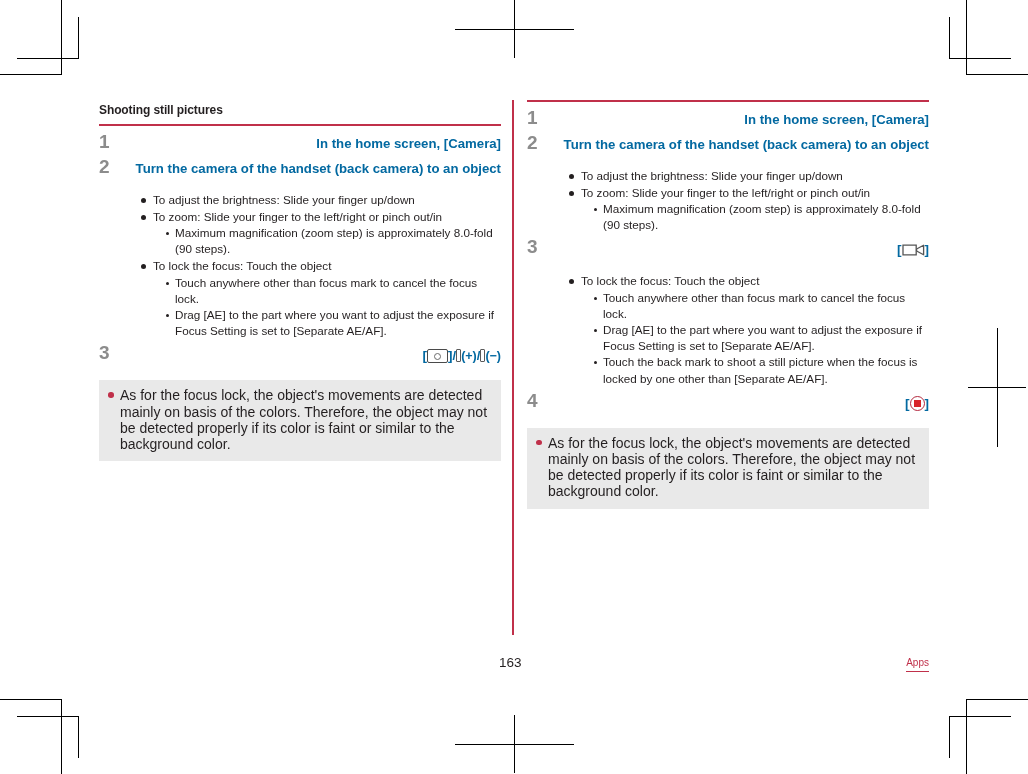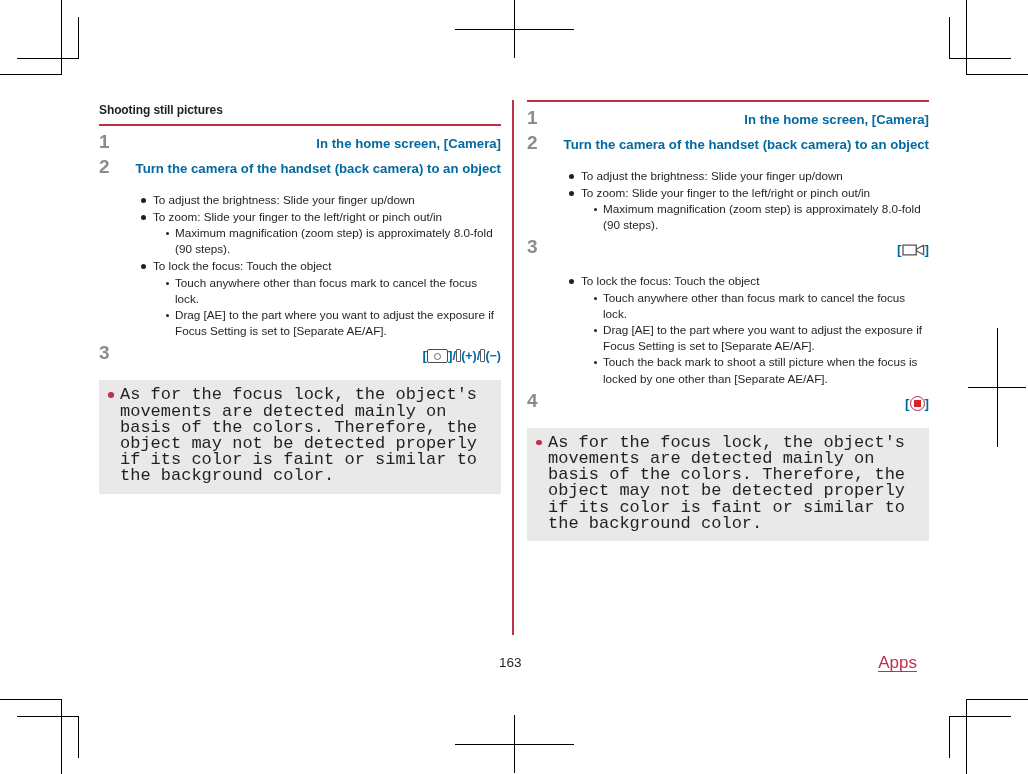--- a/index.html
+++ b/index.html
@@ -150,24 +150,23 @@
     padding: 7px 9px 9px 9px;
     margin-top: 14px;
   }
   .note-box ul {
     list-style: none;
     margin: 0; padding: 0;
   }
   .note-box li {
     position: relative;
     padding-left: 12px;
-    font-size: 17px;
+    font-size: 14px;
     line-height: 16.2px;
     color: #231f20;
-    font-family: Liberation Mono, monospace;
   }
   .note-box li::before {
     content: "";
     position: absolute;
     left: 0; top: 5px;
     width: 5.5px; height: 5.5px;
     border-radius: 50%;
     background: #c0304a;
   }
 
@@ -248,23 +247,23 @@
   }
   .page-num {
     position: absolute;
     left: 400px;
     top: 0;
     font-size: 13.5px;
     color: #231f20;
   }
   .section-tag {
     position: absolute;
-    right: 12px;
+    right: 0;
     top: 0;
-    font-size: 17px;
+    font-size: 10px;
     color: #c0304a;
     border-bottom: 1.2px solid #c0304a;
     padding-bottom: 1px;
     line-height: 15px;
   }
 </style>
 </head>
 <body>
 
 <div>

